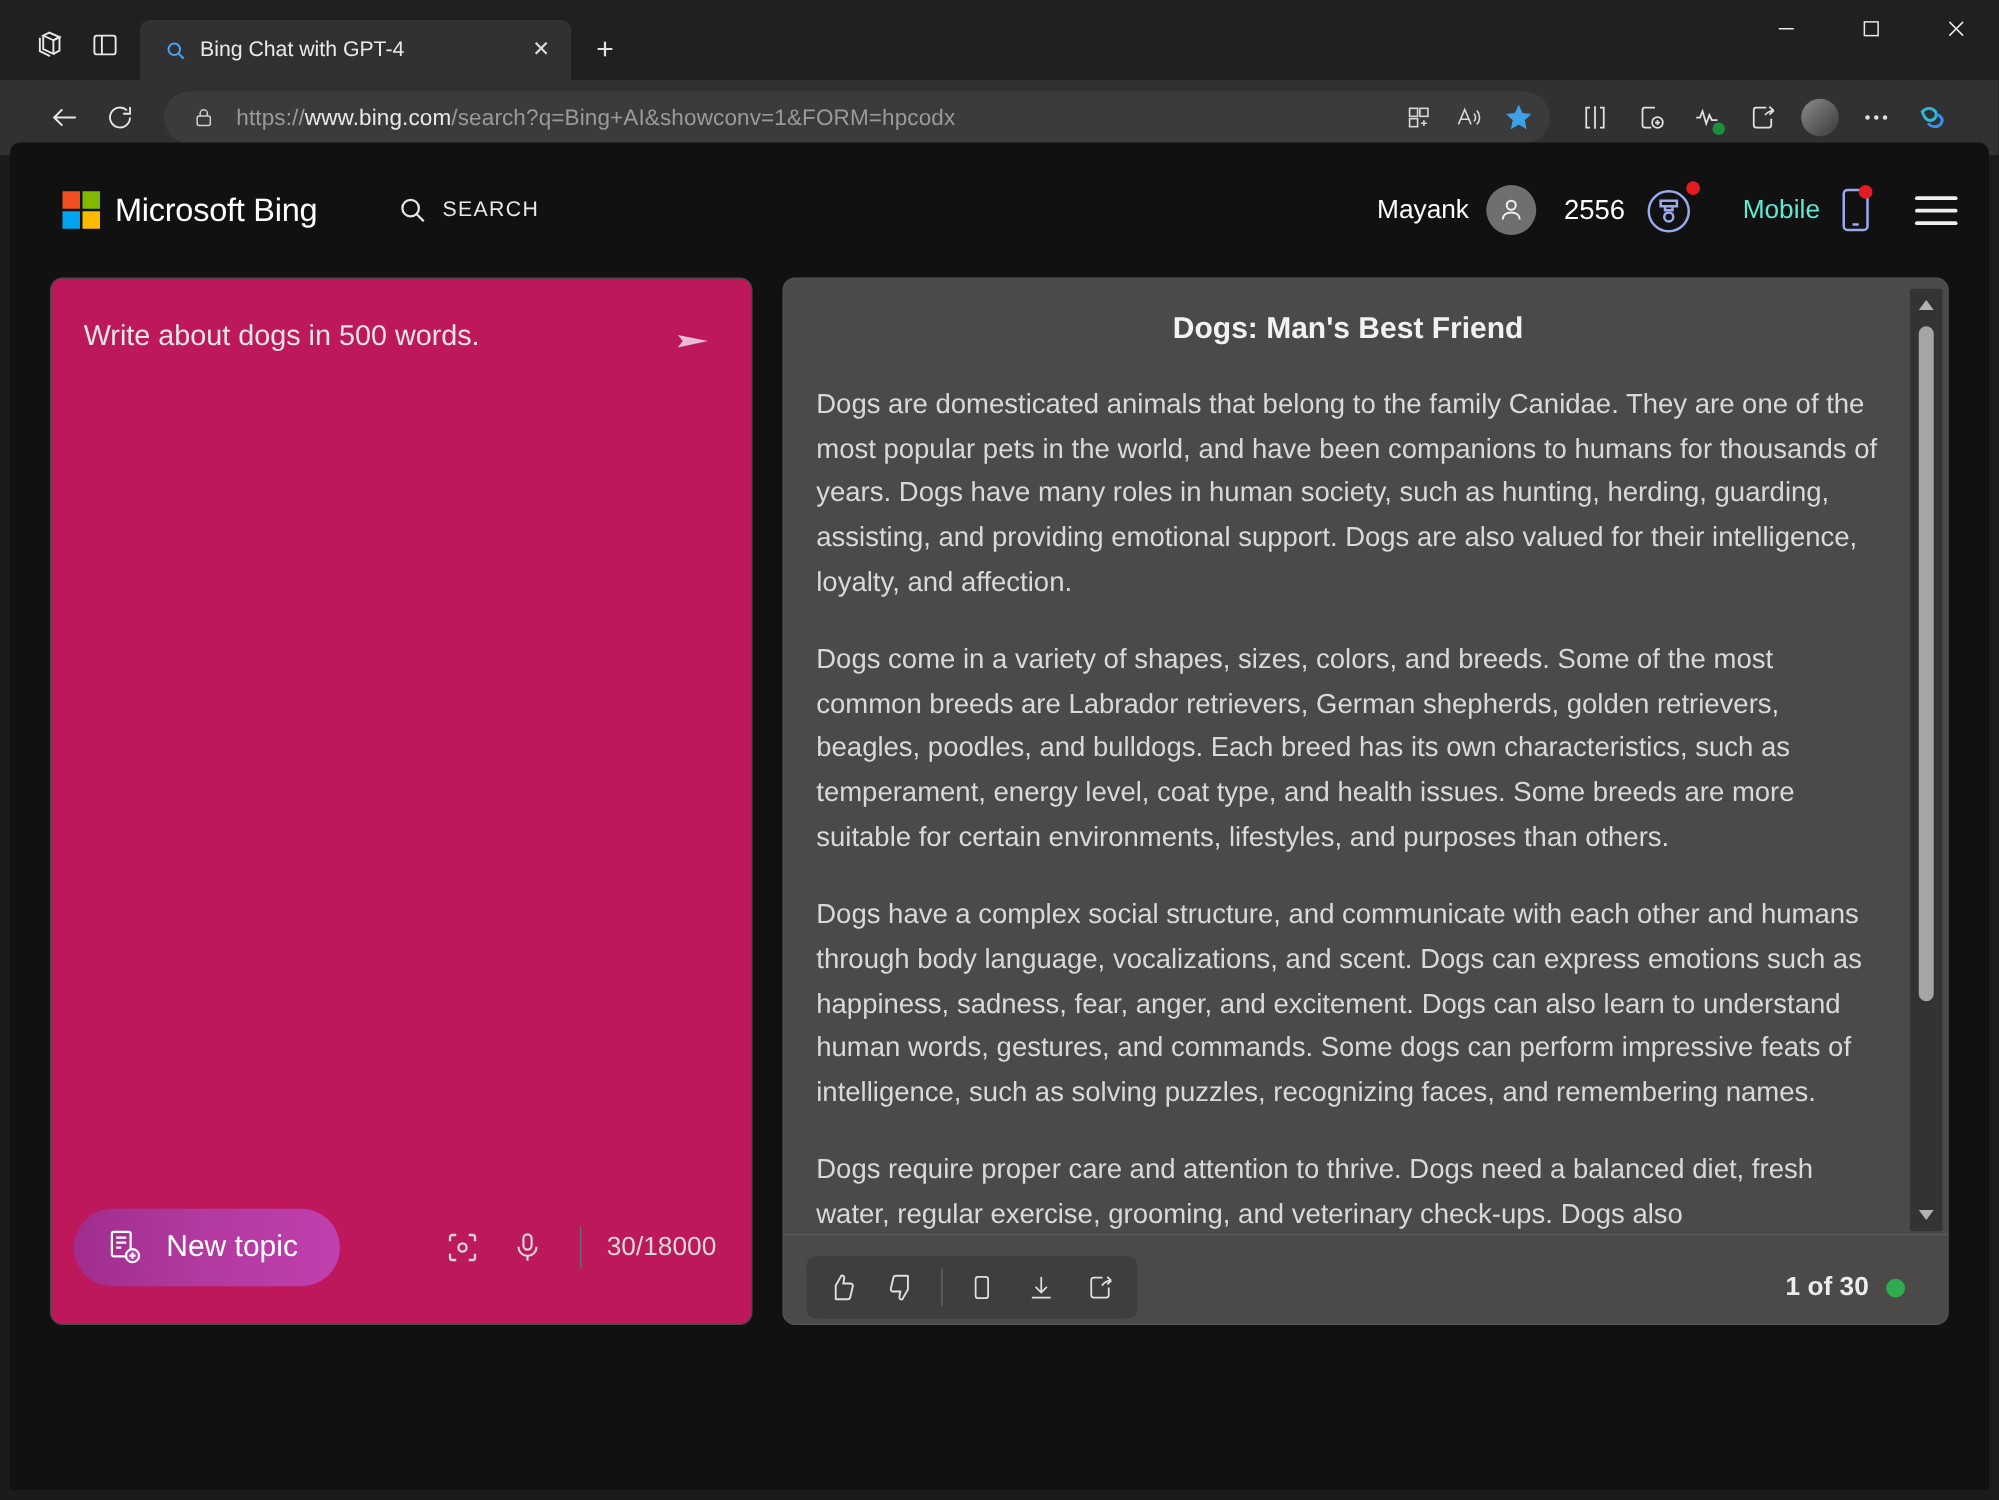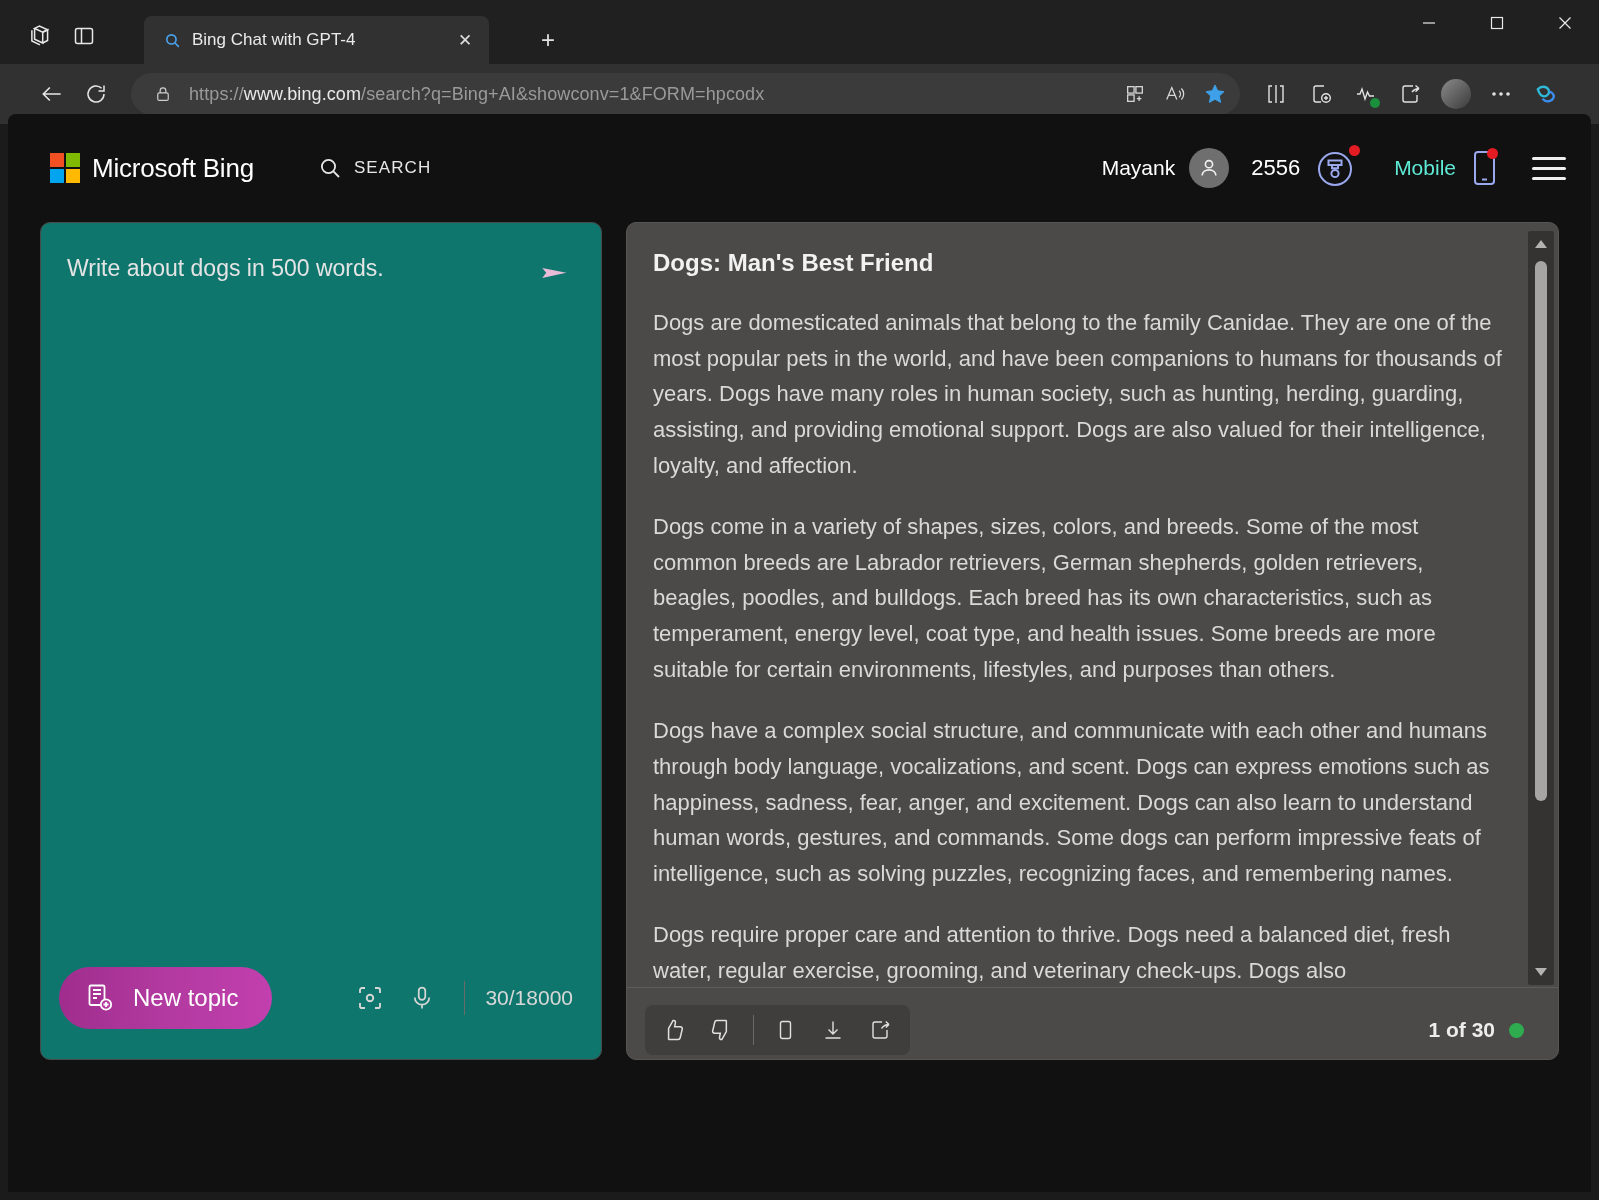--- a/index.html
+++ b/index.html
@@ -8,21 +8,21 @@
     background: #202020;
     font-family: "Liberation Sans", "DejaVu Sans", sans-serif;
     overflow: hidden;
   }
 
   
   .browser { width: 1599px; height: 1200px; position: relative; background: #1b1b1b; }
 
   .titlebar {
     height: 64px; background: #202020;
-    display: flex; align-items: flex-end; position: relative; gap: 32px;
+    display: flex; align-items: flex-end; position: relative;
   }
   .tb-icons { display: flex; align-items: center; gap: 4px; padding: 0 8px 10px 20px; }
   .tb-icon {
     width: 40px; height: 36px; display: flex; align-items: center; justify-content: center;
     border-radius: 5px; color: #e8e8e8;
   }
 
   .tab {
     height: 48px; width: 345px; background: #313131;
     border-radius: 8px 8px 0 0;
@@ -129,21 +129,21 @@
   .hamburger { display:flex; flex-direction:column; gap: 7px; width: 34px; }
   .hamburger span { display:block; height: 3px; background: #efefef; border-radius: 2px; }
 
   
   .main {
     display: flex; gap: 24px; padding: 0 32px;
     height: 838px;
   }
 
   .left-panel {
-    width: 562px; background: #0f766e; border-radius: 10px;
+    width: 562px; background: #be185d; border-radius: 10px;
     display: flex; flex-direction: column; position: relative;
     border: 1px solid #4a4a4a;
   }
   .prompt-row {
     display: flex; align-items: flex-start; padding: 30px 26px 0 26px; gap: 14px;
   }
   .prompt-text {
     flex: 1; color: #e4e4e4; font-size: 23px; line-height: 1.35;
     background: transparent; border: none; outline: none; resize: none;
     font-family: inherit; height: 640px;
@@ -172,21 +172,21 @@
 
   .right-panel {
     flex: 1; background: #4b4a49; border-radius: 10px; position: relative;
     display: flex; flex-direction: column; overflow: hidden;
     border: 1px solid #565554;
   }
   .resp-scroll {
     flex: 1; padding: 26px 54px 0 26px; overflow: hidden; position: relative;
   }
   .resp-title {
-    color: #f2f2f2; font-size: 24px; font-weight: bold; margin-bottom: 28px;
+    color: #f2f2f2; font-size: 24px; font-weight: bold; margin-bottom: 28px; text-align: center;
   }
   .resp-p {
     color: #d9d9d9; font-size: 22px; line-height: 1.62; margin-bottom: 26px;
   }
   .resp-toolbar {
     height: 72px; border-top: 1px solid #5d5c5b;
     display: flex; align-items: center; padding: 13px 34px 0 18px;
   }
   .tool-group {
     display: flex; align-items: center; background: #3f3e3d;

